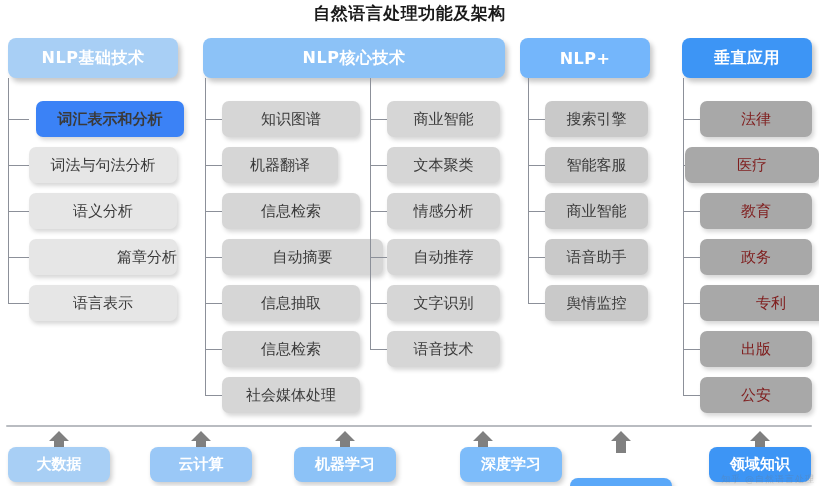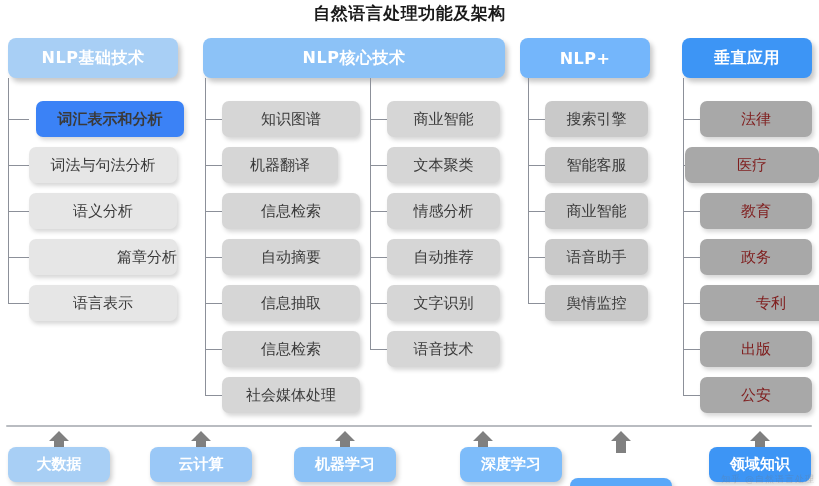--- a/index.html
+++ b/index.html
@@ -115,21 +115,21 @@
       </div>
       <div class="hline" style="left: 205px; top: 165px; width: 17px; background: rgb(140, 144, 153);"></div>
       <div class="leaf" style="left: 222px; top: 147px; width: 116px; background: rgb(214, 214, 214);">
         <span>机器翻译</span>
       </div>
       <div class="hline" style="left: 205px; top: 211px; width: 17px; background: rgb(140, 144, 153);"></div>
       <div class="leaf" style="left: 222px; top: 193px; width: 138px; background: rgb(214, 214, 214);">
         <span>信息检索</span>
       </div>
       <div class="hline" style="left: 205px; top: 257px; width: 17px; background: rgb(140, 144, 153);"></div>
-      <div class="leaf" style="left: 222px; top: 239px; width: 138px; background: rgb(214, 214, 214); align-items: center;">
+      <div class="leaf" style="left: 222px; top: 239px; width: 161px; background: rgb(214, 214, 214); align-items: center;">
         <span>自动摘要</span>
       </div>
       <div class="hline" style="left: 205px; top: 303px; width: 17px; background: rgb(140, 144, 153);"></div>
       <div class="leaf" style="left: 222px; top: 285px; width: 138px; background: rgb(214, 214, 214);">
         <span>信息抽取</span>
       </div>
       <div class="hline" style="left: 205px; top: 349px; width: 17px; background: rgb(140, 144, 153);"></div>
       <div class="leaf" style="left: 222px; top: 331px; width: 138px; background: rgb(214, 214, 214);">
         <span>信息检索</span>
       </div>

